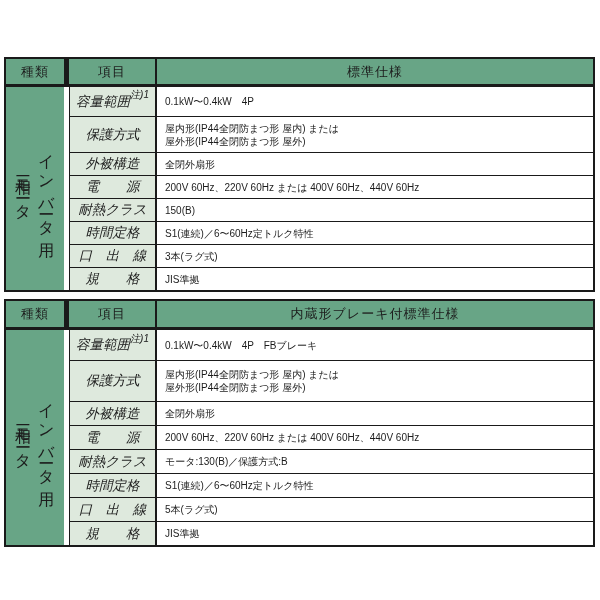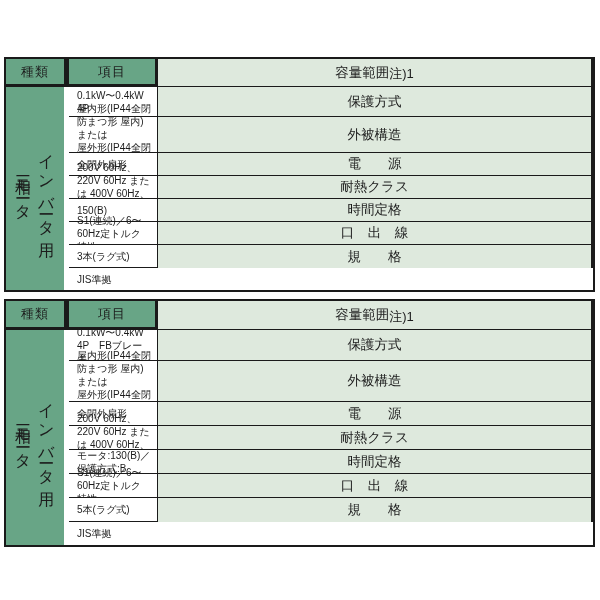--- a/index.html
+++ b/index.html
@@ -50,50 +50,52 @@
   .gap-cell{grid-column:2;grid-row:2 / 10;background:#ffffff;}
 
   
   .item-cell{
     background:var(--item-bg);
     border-left:1px solid var(--bd);
     border-right:2px solid var(--bd);
     border-bottom:1px solid var(--bd);
     display:flex;align-items:center;justify-content:center;
     font-size:13.5px;
-    padding:0 2px;
+    padding:11px 2px;
+    font-style:italic;
   }
   .value-cell{
     background:#ffffff;
     border-bottom:1px solid var(--bd);
     display:flex;align-items:center;
     padding:1px 6px 1px 8px;
     font-size:10px;
     line-height:1.3;
     white-space:pre-line;
   }
   .last .item-cell,.last .value-cell{border-bottom:none;}
   .row{display:contents;}
 
   .note{
-    font-size:13px;
+    font-size:10px;
     align-self:flex-end;
     padding-bottom:3px;
     letter-spacing:0;
   }
 </style>
 </head>
 <body>
 
 <div class="page">
 
   <div class="spec-table t1">
     <div class="h-cell">種類</div>
     <div class="h-gap"></div>
     <div class="h-cell h-item">項目</div>
+    <div class="h-cell">標準仕様</div>
 
     <div class="kind-cell">
       <div class="kind-label">インバータ用
 三相モータ</div>
     </div>
     <div class="gap-cell"></div>
 
     <div class="row">
       <div class="item-cell">
           <span>容量範囲</span>
@@ -129,20 +131,21 @@
     <div class="row last">
       <div class="item-cell">規　　格</div>
       <div class="value-cell">JIS準拠</div>
     </div>
   </div>
 
   <div class="spec-table t2">
     <div class="h-cell">種類</div>
     <div class="h-gap"></div>
     <div class="h-cell h-item">項目</div>
+    <div class="h-cell">内蔵形ブレーキ付標準仕様</div>
 
     <div class="kind-cell">
       <div class="kind-label">インバータ用
 三相モータ</div>
     </div>
     <div class="gap-cell"></div>
 
     <div class="row">
       <div class="item-cell">
           <span>容量範囲</span>

